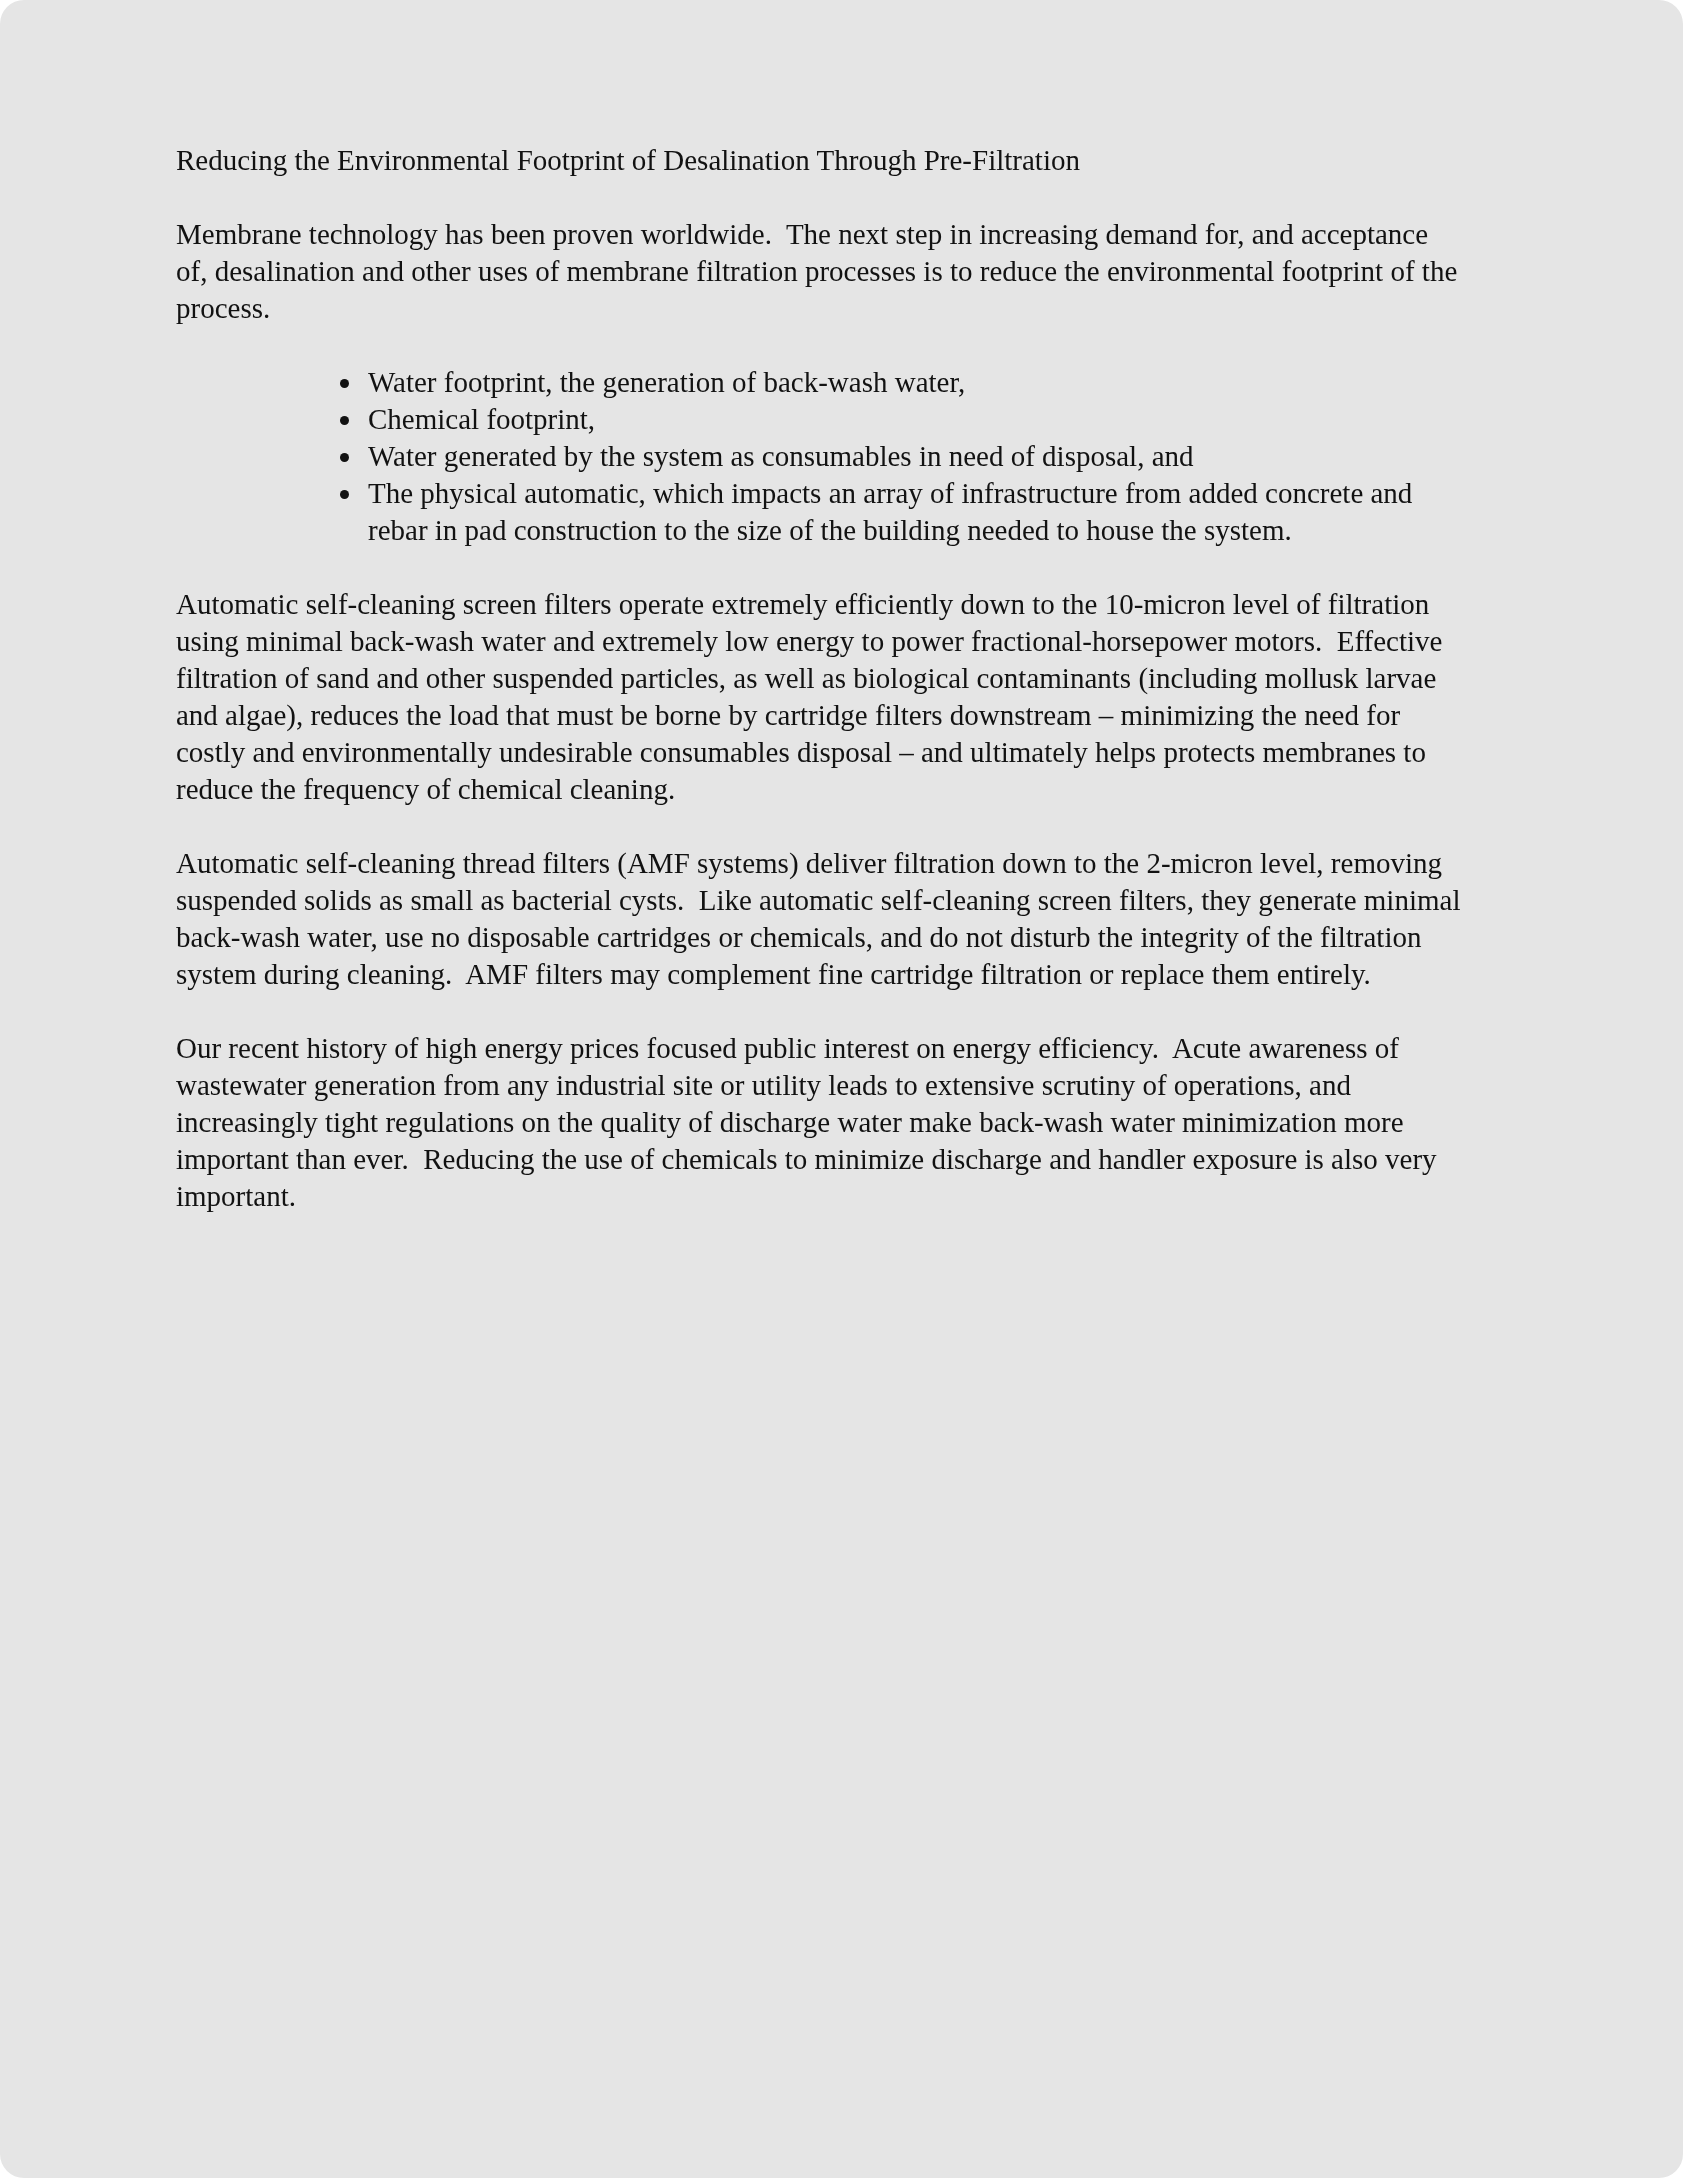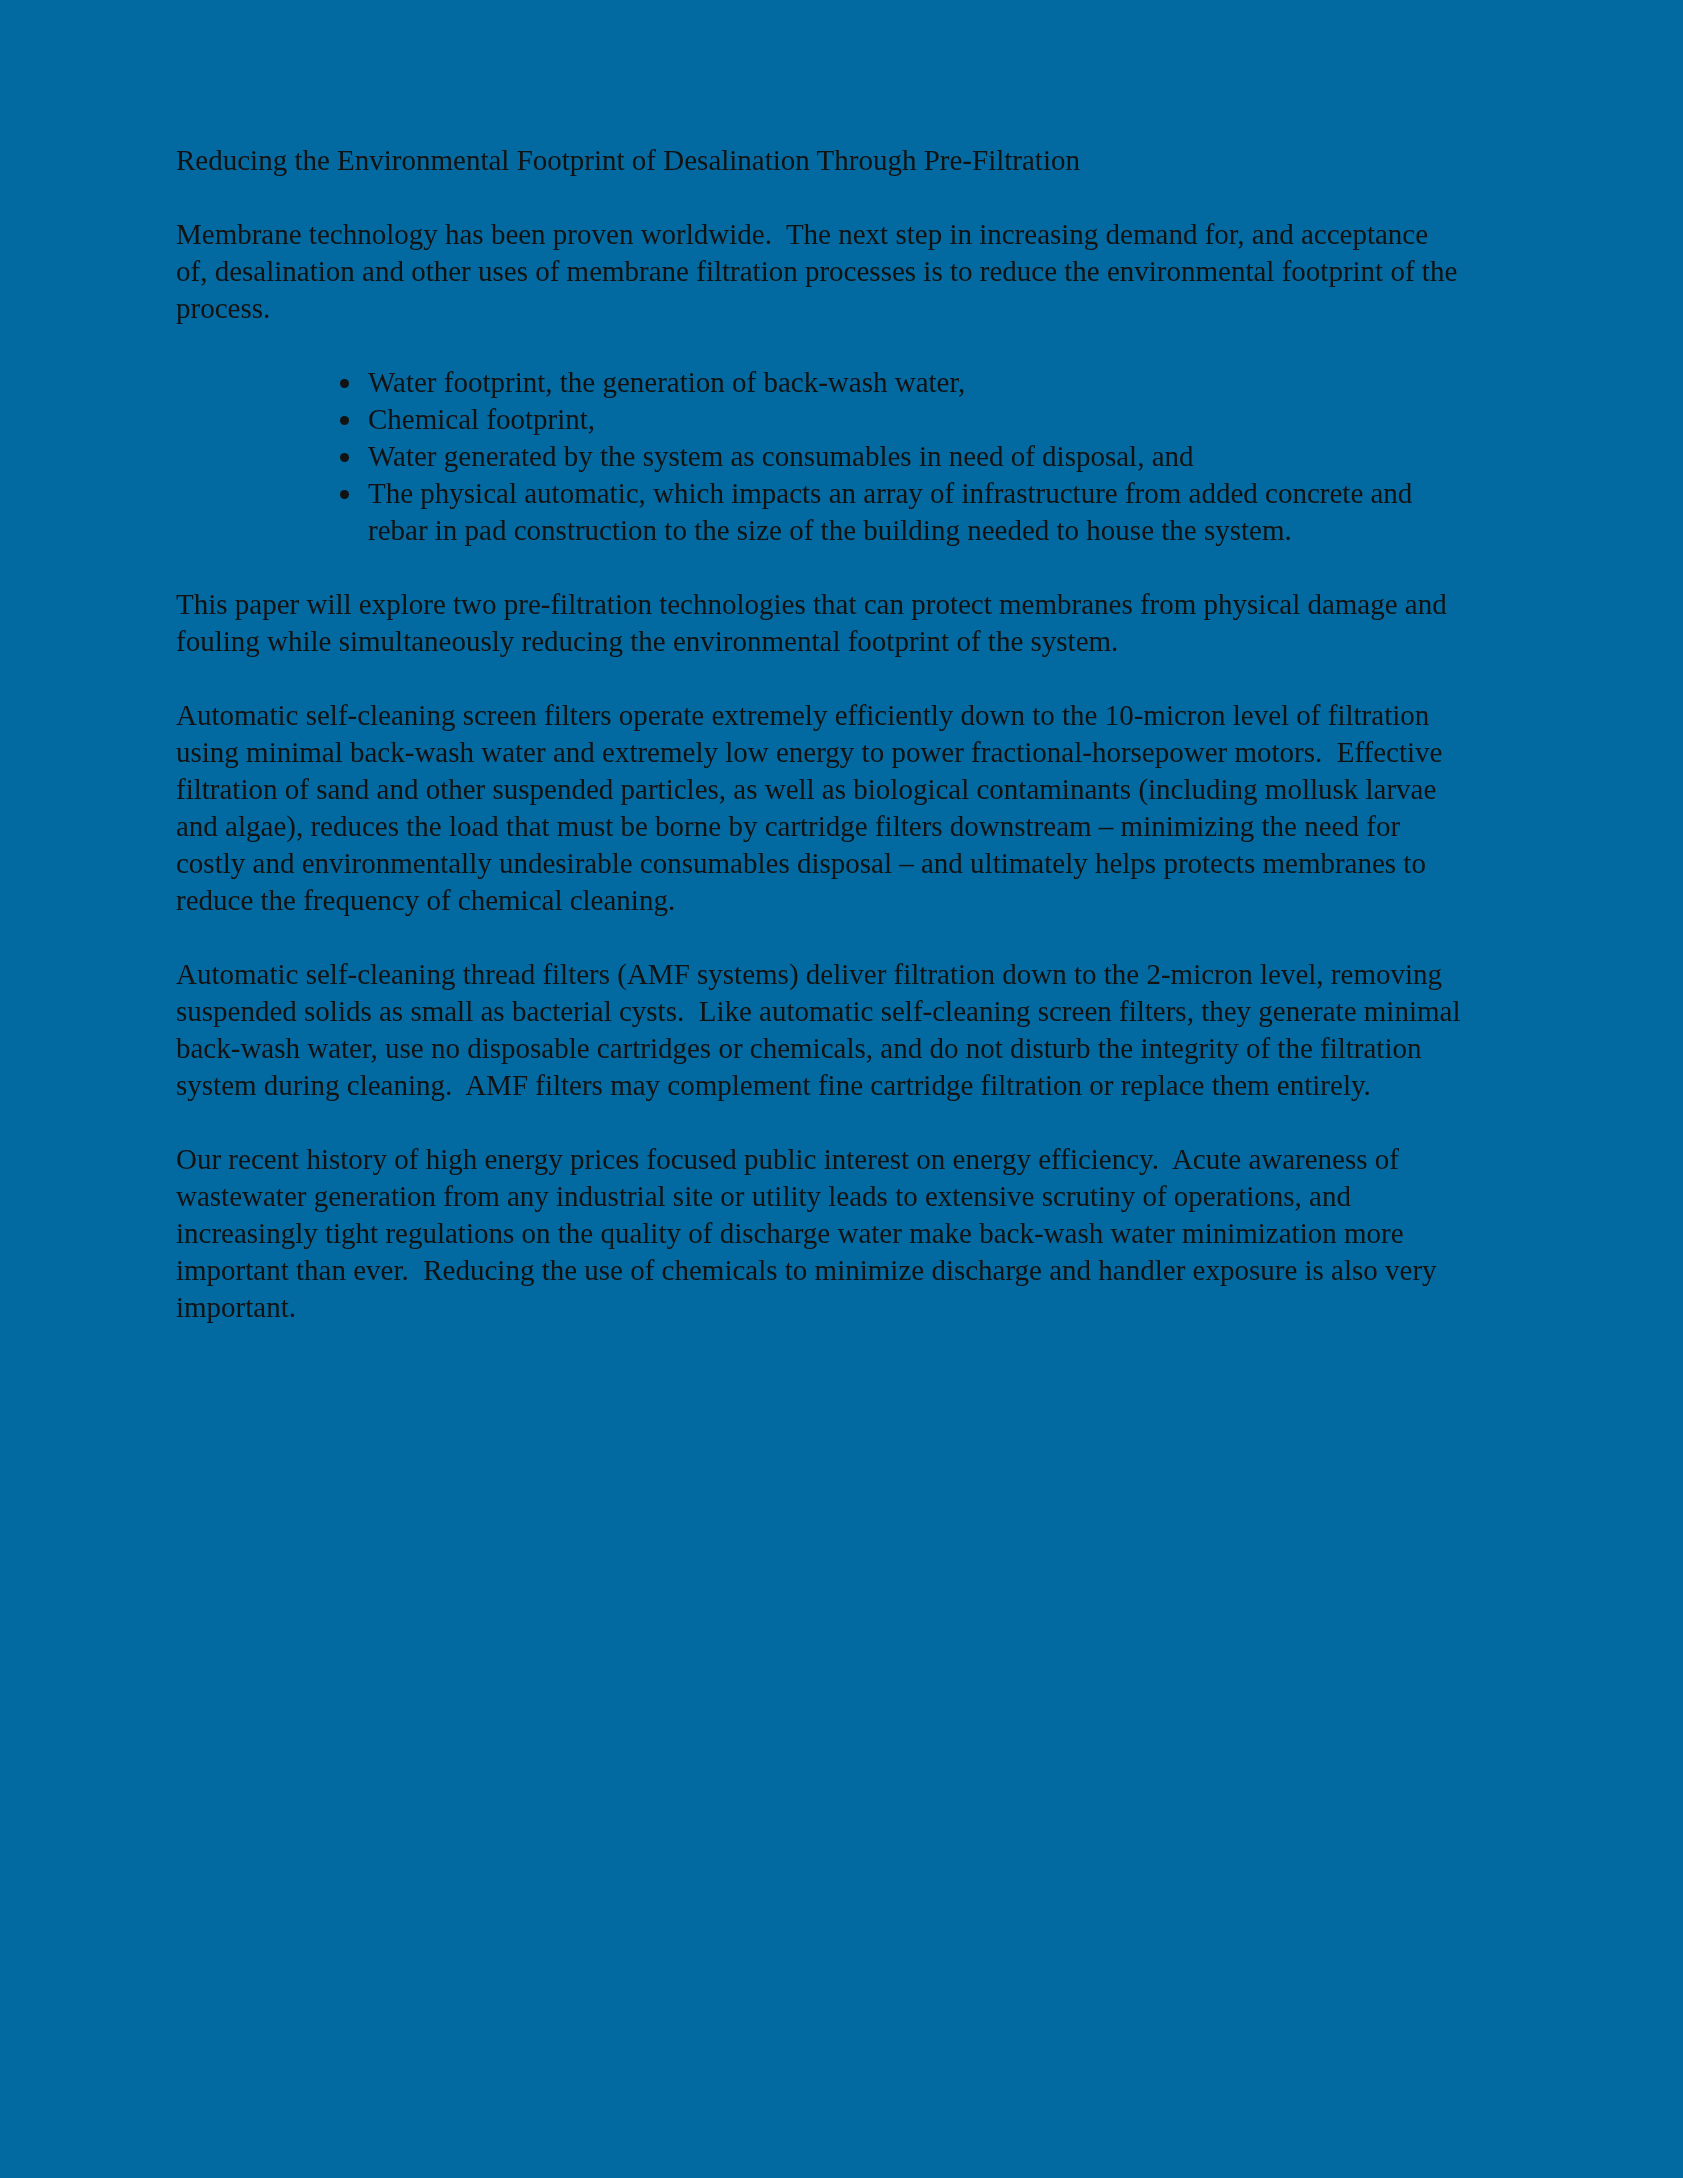--- a/index.html
+++ b/index.html
@@ -10,25 +10,26 @@
   body {
     width: 1683px;
     height: 2178px;
     overflow: hidden;
   }
   .page {
     box-sizing: border-box;
     width: 1683px;
     height: 2178px;
     padding: 142px 218px 0 176px;
-    background: #0369a1;
+    background: #e5e5e5;
     font-family: "Liberation Serif", "DejaVu Serif", serif;
     font-size: 29px;
     line-height: 37px;
     color: #121212;
+    border-radius: 24px;
   }
   .doc-title {
     font-size: 29px;
     font-weight: normal;
     margin: 0 0 37px 0;
     white-space: pre-wrap;
   }
   .para {
     margin: 0 0 37px 0;
     white-space: pre-wrap;
@@ -54,21 +55,20 @@
   <p class="para">Membrane technology has been proven worldwide.  The next step in increasing demand for, and acceptance of, desalination and other uses of membrane filtration processes is to reduce the environmental footprint of the process.</p>
 
 
   <ul class="bullet-list">
     <li>Water footprint, the generation of back-wash water,</li>
     <li>Chemical footprint,</li>
     <li>Water generated by the system as consumables in need of disposal, and</li>
     <li>The physical automatic, which impacts an array of infrastructure from added concrete and rebar in pad construction to the size of the building needed to house the system.</li>
   </ul>
 
-  <p class="para">This paper will explore two pre-filtration technologies that can protect membranes from physical damage and fouling while simultaneously reducing the environmental footprint of the system.</p>
 
   <p class="para">Automatic self-cleaning screen filters operate extremely efficiently down to the 10-micron level of filtration using minimal back-wash water and extremely low energy to power fractional-horsepower motors.  Effective filtration of sand and other suspended particles, as well as biological contaminants (including mollusk larvae and algae), reduces the load that must be borne by cartridge filters downstream – minimizing the need for costly and environmentally undesirable consumables disposal – and ultimately helps protects membranes to reduce the frequency of chemical cleaning.</p>
 
   <p class="para">Automatic self-cleaning thread filters (AMF systems) deliver filtration down to the 2-micron level, removing suspended solids as small as bacterial cysts.  Like automatic self-cleaning screen filters, they generate minimal back-wash water, use no disposable cartridges or chemicals, and do not disturb the integrity of the filtration system during cleaning.  AMF filters may complement fine cartridge filtration or replace them entirely.</p>
 
   <p class="para">Our recent history of high energy prices focused public interest on energy efficiency.  Acute awareness of wastewater generation from any industrial site or utility leads to extensive scrutiny of operations, and increasingly tight regulations on the quality of discharge water make back-wash water minimization more important than ever.  Reducing the use of chemicals to minimize discharge and handler exposure is also very important.</p>
 
 </div>
 
 

